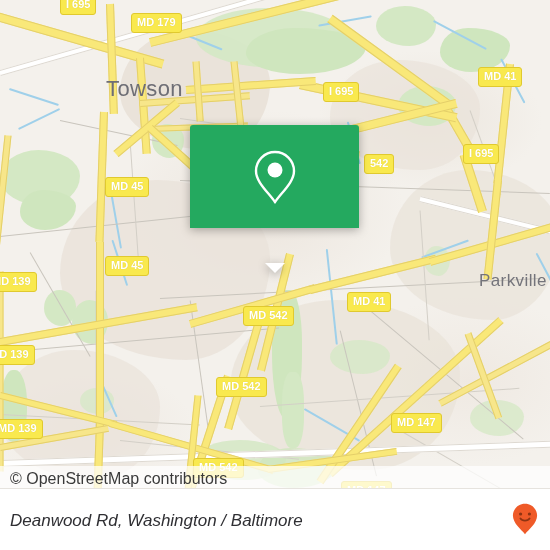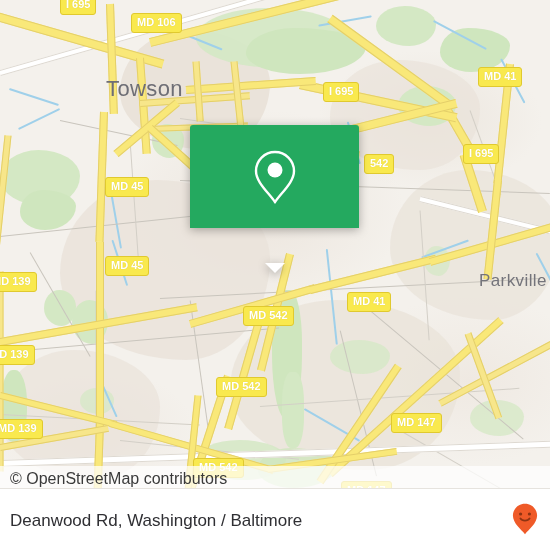--- a/index.html
+++ b/index.html
@@ -60,21 +60,21 @@
   #popup .tail{position:absolute;left:50%;top:263px;margin-left:-10px;width:0;height:0;
     border-left:10px solid transparent;border-right:10px solid transparent;
     border-top:10px solid #ffffff;margin-top:-125px;}
 
   
   .attrib-strip{position:absolute;left:0;top:466px;width:550px;height:22px;
     background:rgba(255,255,255,.72);}
   .attrib{position:absolute;left:10px;top:470px;font-size:16px;color:#3a3a3a;}
   #footer{position:absolute;left:0;top:488px;width:550px;height:62px;overflow:hidden;
     background:#ffffff;border-top:1px solid #e6e3de;}
-  #footer .title{position:absolute;left:10px;top:22px;font-size:17px;color:#2f2f33;white-space:nowrap;}
+  #footer .title{position:absolute;left:10px;top:22px;font-size:17px;color:#2f2f33;white-space:nowrap;font-style:italic;}
   #brand{position:absolute;right:12px;top:14px;display:flex;align-items:center;gap:4px;}
   #brand .pinwrap{width:26px;height:32px;position:relative;}
   #brand .word{font-size:31px;color:#26252a;letter-spacing:-.5px;line-height:32px;}
 </style>
 </head>
 <body>
 
 <div id="app">
 
   <div id="map">
@@ -191,21 +191,21 @@
     <div class="yroad big" style="left:110px;top:420px;width:170px;height:5px;transform:rotate(16deg);"></div>
     <div class="yroad big" style="left:268px;top:466px;width:130px;height:5px;transform:rotate(-8deg);"></div>
     <div class="yroad big" style="left:198px;top:392px;width:110px;height:5px;transform:rotate(96deg);"></div>
     <div class="yroad" style="left:0px;top:444px;width:110px;height:5px;transform:rotate(-10deg);"></div>
 
     <div class="yroad" style="left:440px;top:400px;width:130px;height:5px;transform:rotate(-28deg);"></div>
     <div class="yroad" style="left:468px;top:330px;width:90px;height:5px;transform:rotate(70deg);"></div>
 
     <div id="shields">
         <div class="shield" style="left: 60px; top: -5px;">I 695</div>
-        <div class="shield" style="left: 131px; top: 13px;">MD 106</div>
+        <div class="shield" style="left: 131px; top: 13px;">MD 179</div>
         <div class="shield" style="left: 323px; top: 82px;">I 695</div>
         <div class="shield" style="left: 478px; top: 67px;">MD 41</div>
         <div class="shield" style="left: 463px; top: 144px;">I 695</div>
         <div class="shield" style="left: 364px; top: 154px;">542</div>
         <div class="shield" style="left: 105px; top: 177px;">MD 45</div>
         <div class="shield" style="left: -14px; top: 272px;">MD 139</div>
         <div class="shield" style="left: 105px; top: 256px;">MD 45</div>
         <div class="shield" style="left: -16px; top: 345px;">MD 139</div>
         <div class="shield" style="left: -8px; top: 419px;">MD 139</div>
         <div class="shield" style="left: 347px; top: 292px;">MD 41</div>

